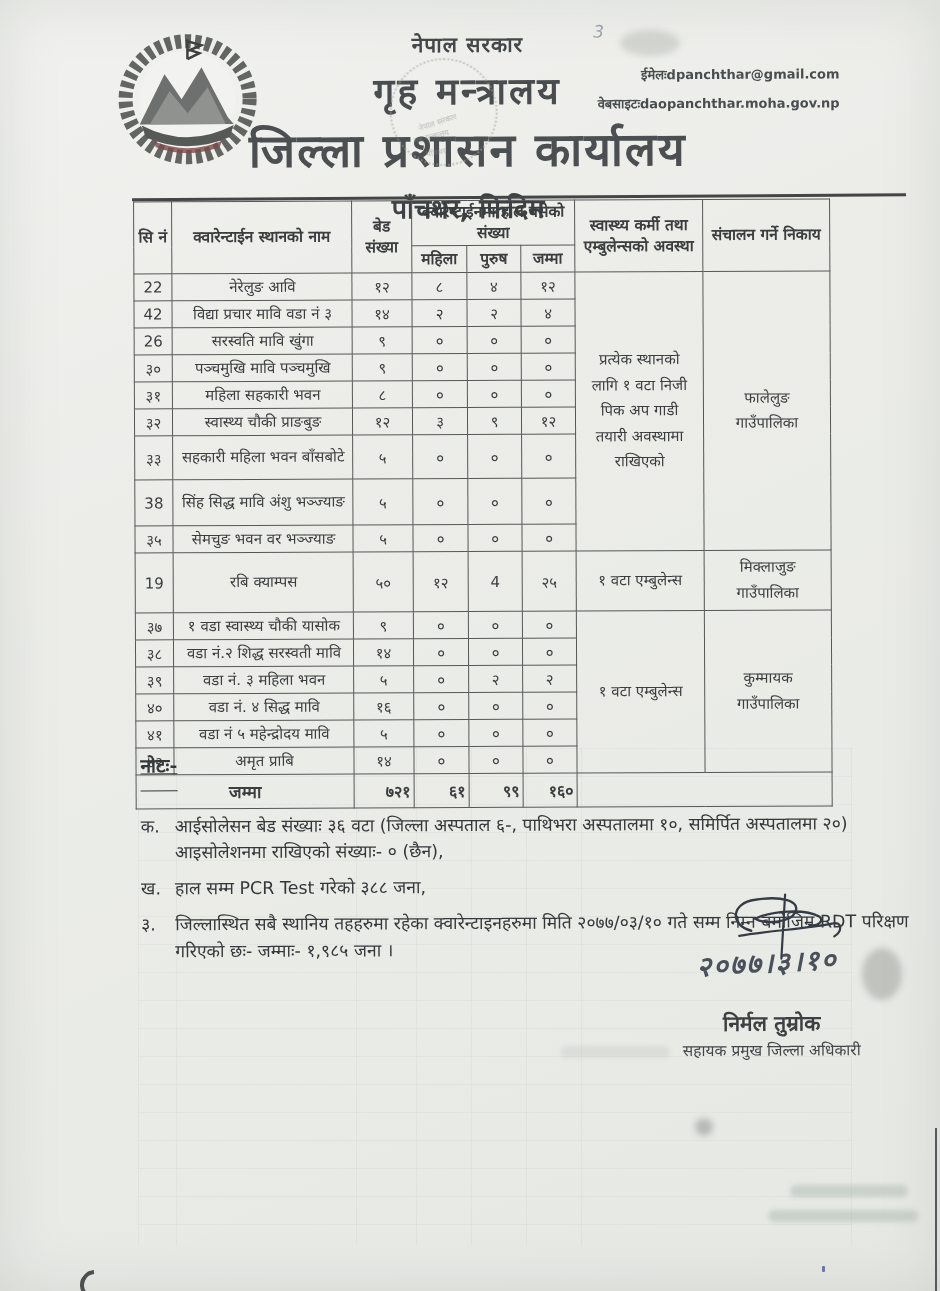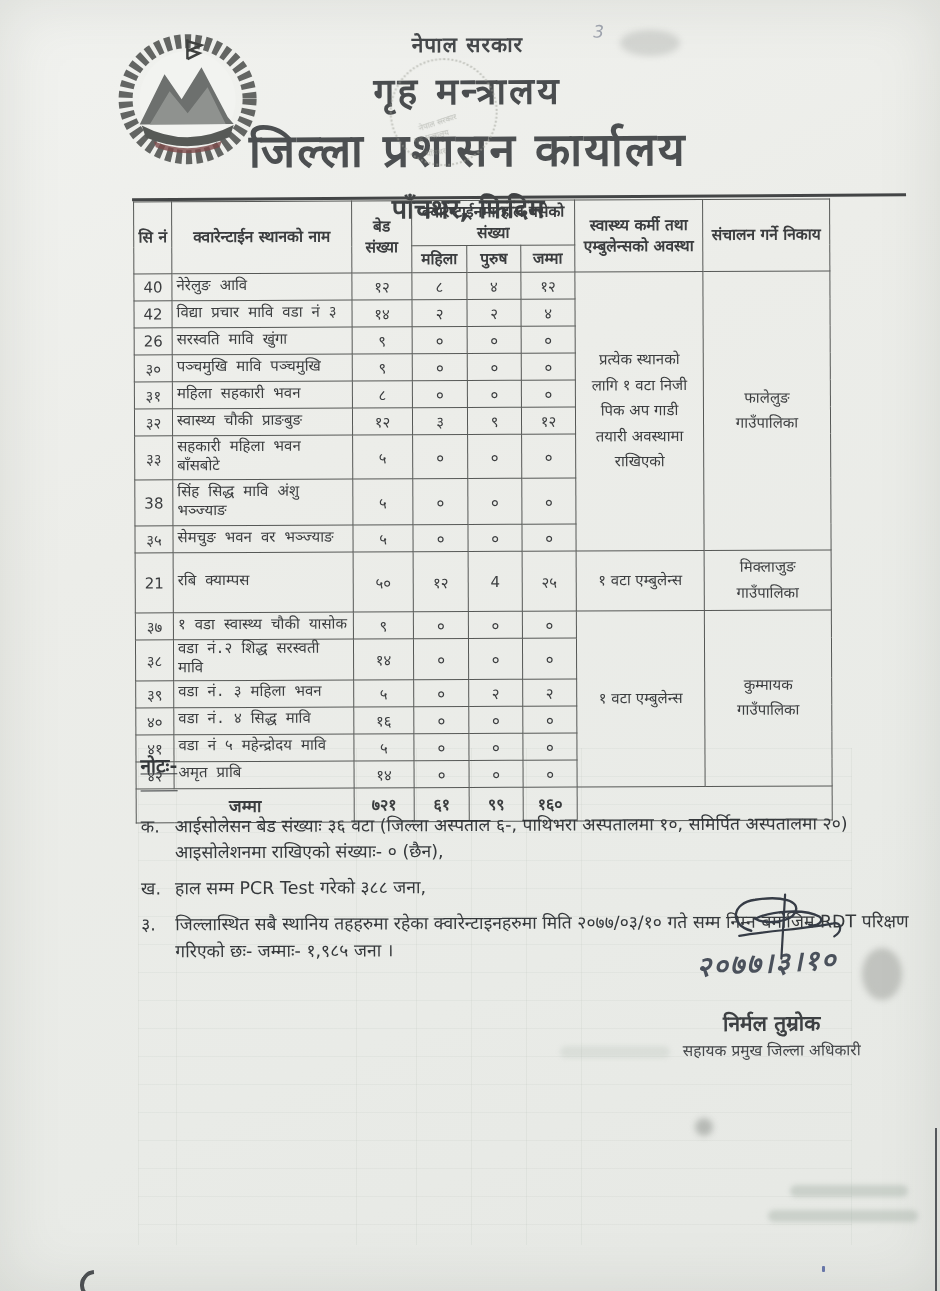--- a/index.html
+++ b/index.html
@@ -26,28 +26,28 @@
   .stamp .s3{left:34px;top:86px;transform:rotate(-10deg);}
   .hand3{position:absolute;left:596px;top:22px;font-size:17px;color:#7d8494;opacity:.7;font-style:italic;}
   
   .topline{position:absolute;left:134px;top:196px;width:774px;height:3px;background:#434546;transform:rotate(-.12deg);}
   table.qt{position:absolute;left:135px;top:200px;width:696px;border-collapse:collapse;table-layout:fixed;}
   .qt th,.qt td{border:1px solid #565856;font-weight:normal;padding:1px 3px;font-size:15px;color:#3b3d3f;vertical-align:middle;}
   .qt thead th{font-size:15.5px;font-weight:600;text-align:center;line-height:1.35;}
   .thr1 th{height:42px;}
   .thr2 th{height:24px;}
   .qt td.c{text-align:center;}
-  .qt td.nm{text-align:left;padding-left:4px;line-height:1.25;font-family:Liberation Mono, monospace;}
+  .qt td.nm{text-align:center;padding-left:4px;line-height:1.25;}
   .qt tr.r{height:27px;}
   .qt tr.tall1{height:44px;}
   .qt tr.tall2{height:46px;}
   .qt tr.trow{height:34px;}
   .qt td.grp{text-align:center;line-height:1.7;font-size:15px;padding:4px 8px;}
   .qt td.tot-label{text-align:center;font-weight:700;font-size:17px;}
-  .qt td.tot-num{text-align:center;font-size:16px;font-weight:600;}
+  .qt td.tot-num{text-align:right;font-size:16px;font-weight:600;}
   
   .notes{position:absolute;left:140px;top:750px;width:782px;font-size:17.5px;color:#35383b;line-height:1.5;}
   .note-head{font-weight:700;font-size:19px;text-decoration:underline;border-bottom:1.5px solid #35383b;display:inline-block;padding-bottom:10px;margin-bottom:22px;}
   .note-item{display:flex;margin-bottom:10px;}
   .note-label{width:34px;flex:none;}
   .note-text{flex:1;}
   
   .sig-wrap{position:absolute;left:640px;top:892px;width:270px;z-index:3;}
   .sig-svg{position:absolute;left:80px;top:0;}
   .sig-date{position:absolute;left:55px;top:52px;font-size:28px;font-style:italic;color:#3a414d;transform:rotate(-3deg);letter-spacing:2px;font-weight:600;opacity:.9;}
@@ -101,20 +101,22 @@
     </svg>
 
     <div class="hdr-center">
       <div class="hdr-gov">नेपाल सरकार</div>
       <div class="hdr-min">गृह मन्त्रालय</div>
       <div class="hdr-off">जिल्ला प्रशासन कार्यालय</div>
       <div class="hdr-loc">पाँचथर, फिदिम</div>
     </div>
 
     <div class="hdr-contact">
+      <div>ईमेलःdpanchthar@gmail.com</div>
+      <div>वेबसाइटःdaopanchthar.moha.gov.np</div>
     </div>
 
     <div class="stamp">
       <span class="s1">नेपाल सरकार</span>
       <span class="s2">गृह मन्त्रालय</span>
       <span class="s3">पाँचथर</span>
     </div>
 
     <div class="hand3">3</div>
 
@@ -141,21 +143,21 @@
           <th rowspan="2">संचालन गर्ने निकाय</th>
         </tr>
         <tr class="thr2">
           <th>महिला</th>
           <th>पुरुष</th>
           <th>जम्मा</th>
         </tr>
       </thead>
       <tbody>
         <tr class="r">
-          <td class="c">40</td>
+          <td class="c">22</td>
           <td class="nm">नेरेलुङ आवि</td>
           <td class="c">१२</td>
           <td class="c">८</td>
           <td class="c">४</td>
           <td class="c">१२</td>
           <td class="grp" rowspan="9">प्रत्येक स्थानको लागि १ वटा निजी पिक अप गाडी तयारी अवस्थामा राखिएको</td>
           <td class="grp" rowspan="9">फालेलुङ गाउँपालिका</td>
         </tr>
         <tr class="r">
           <td class="c">42</td>
@@ -215,21 +217,21 @@
         </tr>
         <tr class="r">
           <td class="c">३५</td>
           <td class="nm">सेमचुङ भवन वर भञ्ज्याङ</td>
           <td class="c">५</td>
           <td class="c">०</td>
           <td class="c">०</td>
           <td class="c">०</td>
         </tr>
         <tr class="r">
-          <td class="c">21</td>
+          <td class="c">19</td>
           <td class="nm">रबि क्याम्पस</td>
           <td class="c">५०</td>
           <td class="c">१२</td>
           <td class="c">4</td>
           <td class="c">२५</td>
           <td class="grp">१ वटा एम्बुलेन्स</td>
           <td class="grp">मिक्लाजुङ गाउँपालिका</td>
         </tr>
         <tr class="r">
           <td class="c">३७</td>

